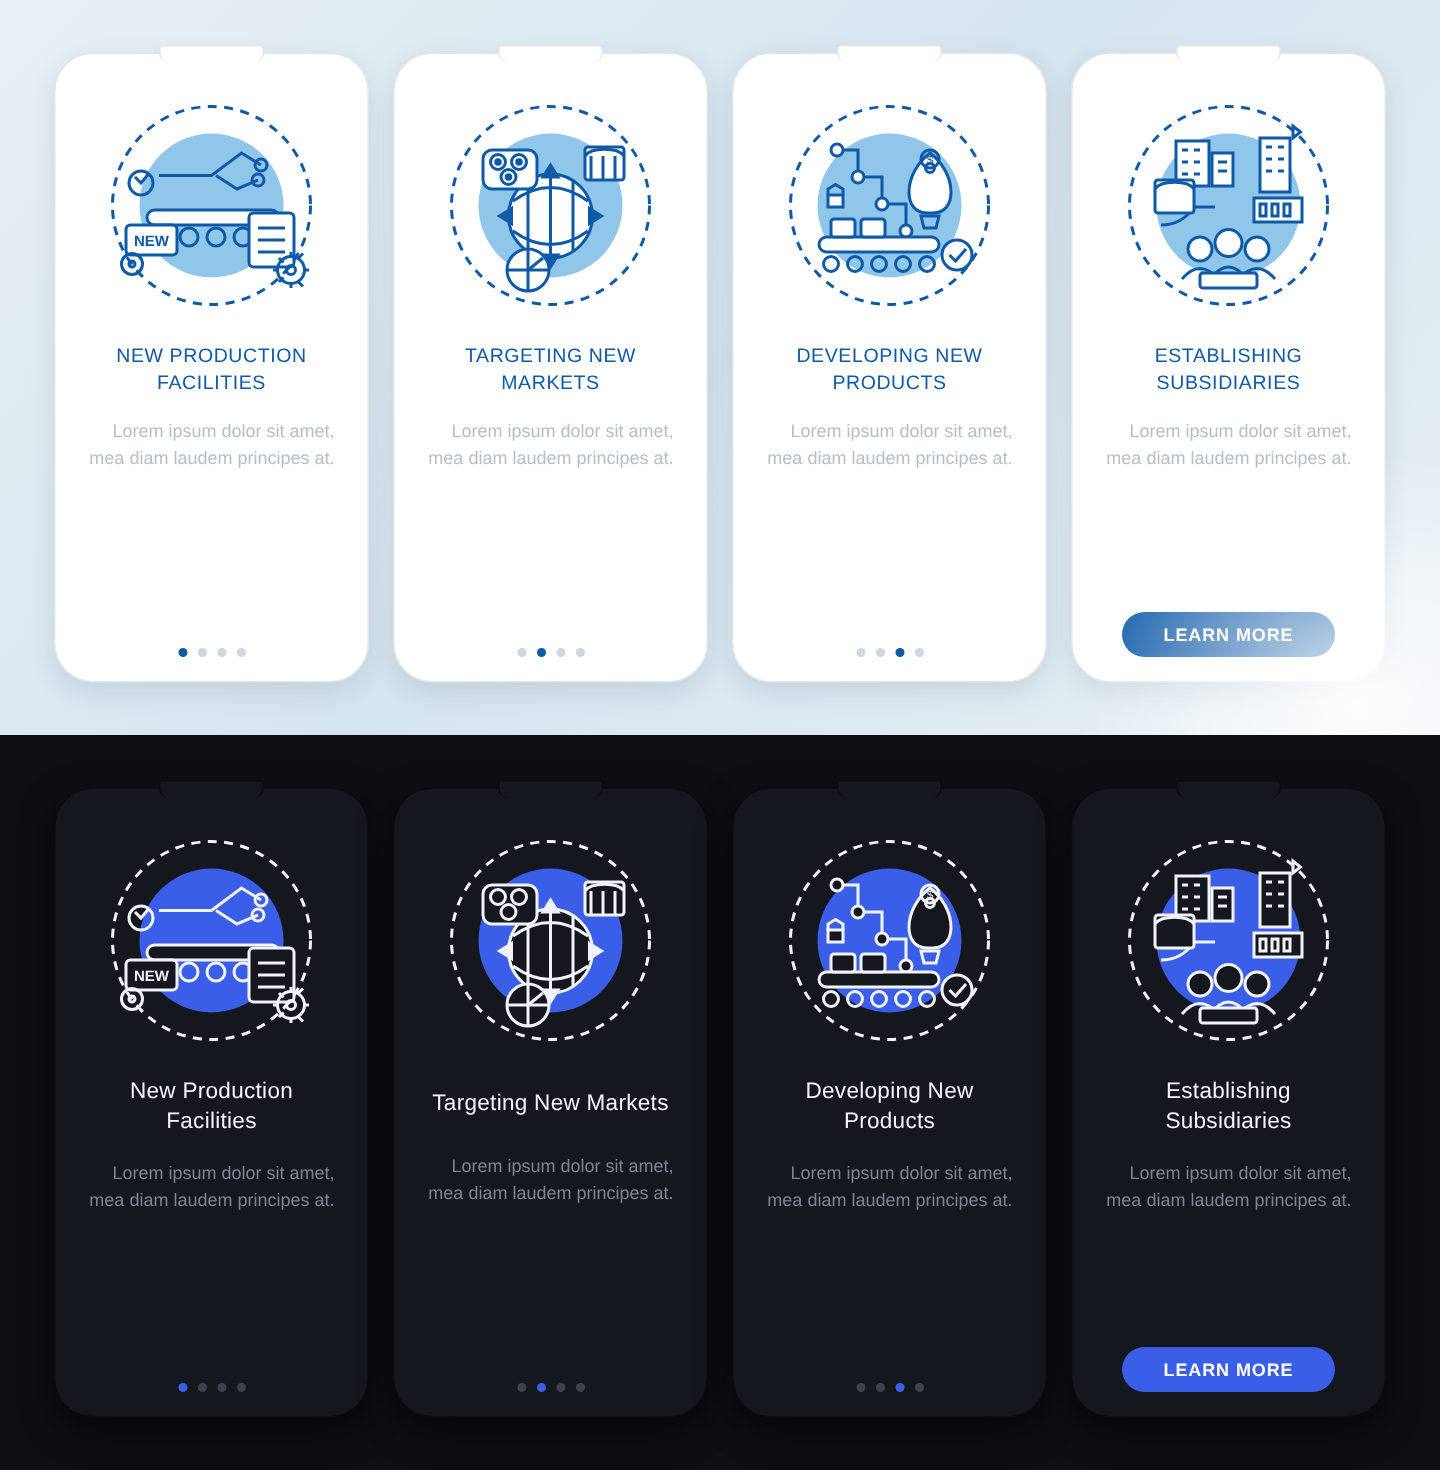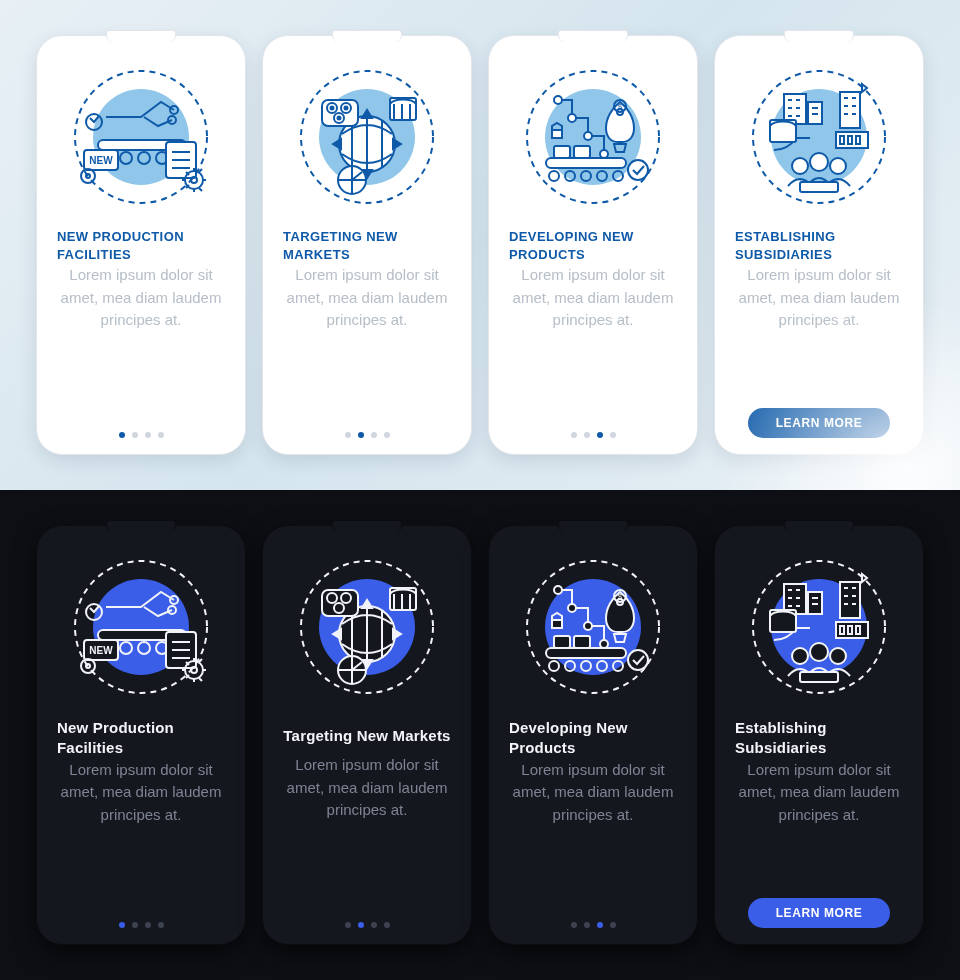--- a/index.html
+++ b/index.html
@@ -9,24 +9,24 @@
   .section.light::after { content:""; position:absolute; right:0; bottom:0; width:280px; height:220px; background: radial-gradient(ellipse at 80% 90%, rgba(255,255,255,0.9), transparent 60%); pointer-events:none; }
   .section.dark { background: #0e0f14; }
   .phone { width: 210px; height: 420px; border-radius: 26px; position: relative; display: flex; flex-direction: column; align-items: center; padding: 18px 14px 16px; }
   .light .phone { background: #ffffff; border: 1px solid #e2e6ea; box-shadow: 0 6px 18px rgba(30,50,80,0.12); }
   .dark .phone { background: #15171e; border: 1px solid #0b0c10; box-shadow: 0 8px 22px rgba(0,0,0,0.6); }
   .notch { position: absolute; top: -6px; left: 50%; transform: translateX(-50%); width: 70px; height: 12px; border-radius: 3px 3px 7px 7px; }
   .light .notch { background: #ffffff; border: 1px solid #e2e6ea; border-bottom: none; }
   .dark .notch { background: #15171e; border: 1px solid #0b0c10; border-bottom: none; }
   .illus { margin-top: 8px; width: 150px; height: 150px; display:flex; align-items:center; justify-content:center; }
   .dashed { stroke-dasharray: 6 5; }
-  .title { text-align: left; font-weight: 700; letter-spacing: 0.4px; font-size: 13px; line-height: 1.35; margin-top: 16px; min-height: 36px; display:flex; align-items:center; justify-content:center; padding: 0 6px; }
+  .title { text-align: center; font-weight: 400; letter-spacing: 0.4px; font-size: 13px; line-height: 1.35; margin-top: 16px; min-height: 36px; display:flex; align-items:center; justify-content:center; padding: 0 6px; }
   .light .title { color: #0f5aa8; text-transform: uppercase; }
   .dark .title { color: #f2f4f8; font-size: 15px; letter-spacing: 0.2px; }
-  .desc { text-align: center; font-size: 15px; line-height: 1.5; padding: 0 8px; }
+  .desc { text-align: right; font-size: 12px; line-height: 1.5; margin-top: 14px; padding: 0 8px; }
   .light .desc { color: #b6bec7; }
   .dark .desc { color: #7d8494; }
   .dots { display:flex; gap:7px; margin-top: auto; padding-top: 14px; }
   .dot { width:6px; height:6px; border-radius:50%; }
   .light .dot { background:#d0d7de; }
   .light .dot.active { background:#0f5aa8; }
   .dark .dot { background:#3d4250; }
   .dark .dot.active { background:#3a5ee8; }
   .btn { margin-top: auto; padding: 8px 28px; border-radius: 18px; font-size: 12px; font-weight: 600; letter-spacing: 0.6px; border:none; cursor:pointer; }
   .light .btn { background:#0f5aa8; color:#fff; }

